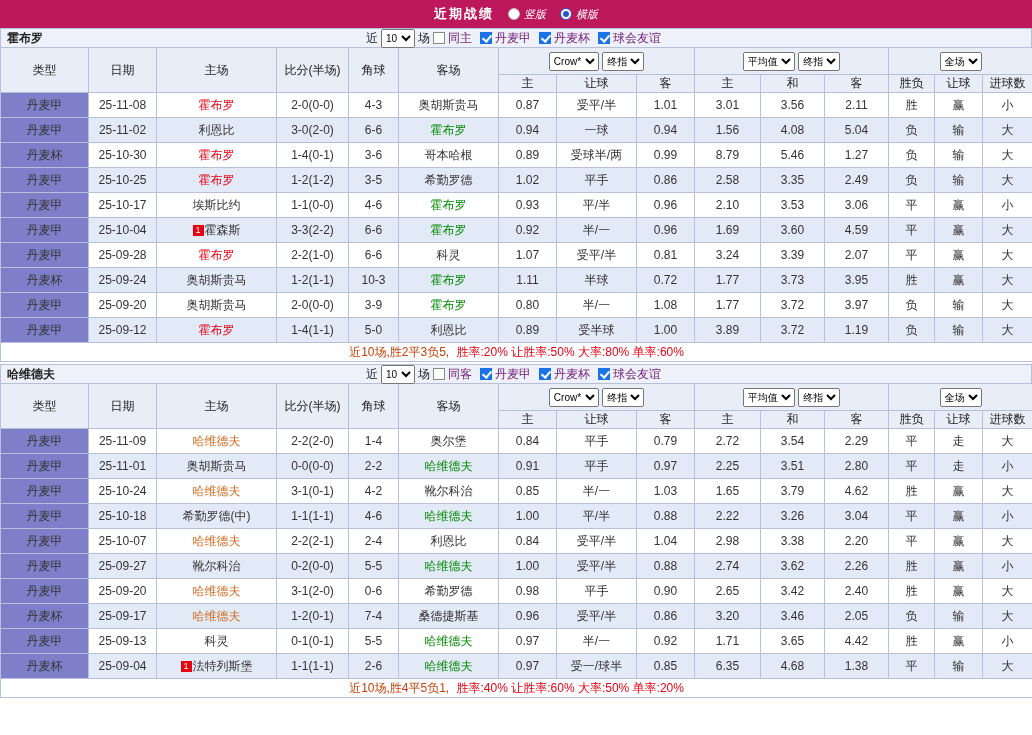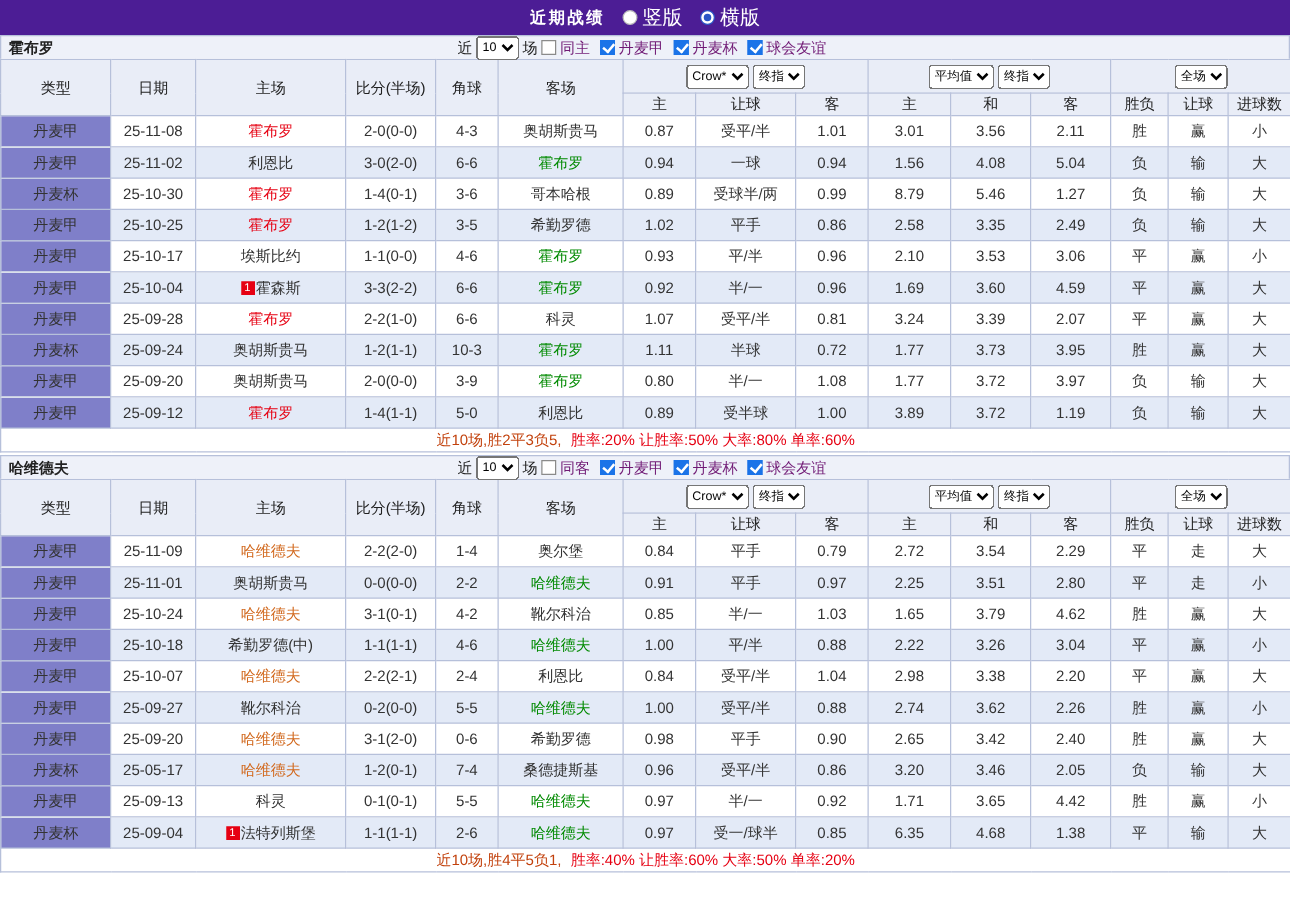--- a/index.html
+++ b/index.html
@@ -4,26 +4,26 @@
 <style>
   * { margin:0; padding:0; box-sizing:border-box; }
   html,body { background:#ffffff; }
   body {
     width:1032px; height:735px;
     font-family:"Liberation Sans","DejaVu Sans",sans-serif;
     font-size:12px; color:#333;
   }
   
   .titlebar{
-    height:28px; background:#4c1d95; color:#fff;
+    height:28px; background:#be185d; color:#fff;
     display:flex; align-items:center; justify-content:center; gap:14px;
     font-size:13px;
   }
   .titlebar .title{ font-weight:bold; letter-spacing:2px; }
-  .radio-opt{ display:flex; align-items:center; gap:4px; cursor:pointer; font-size:16px; }
+  .radio-opt{ display:flex; align-items:center; gap:4px; cursor:pointer; font-size:11px;font-style:italic; }
   .radio{
     width:12px; height:12px; border-radius:50%; background:#fff;
     border:1px solid #bbb; display:inline-block; position:relative;
   }
   .radio.checked{ border-color:#2a56c6; }
   .radio.checked::after{
     content:""; position:absolute; left:2px; top:2px; width:6px; height:6px;
     border-radius:50%; background:#2a56c6;
   }
   
@@ -522,21 +522,21 @@
           <td class="c-odds">0.90</td>
           <td class="c-odds">2.65</td>
           <td class="c-odds">3.42</td>
           <td class="c-odds">2.40</td>
           <td class="c-red">胜</td>
           <td class="c-red">赢</td>
           <td class="c-red">大</td>
         </tr>
         <tr>
           <td class="type">丹麦杯</td>
-          <td>25-05-17</td>
+          <td>25-09-17</td>
           <td><span class="c-orange">哈维德夫</span></td>
           <td class="score">1-2(0-1)</td>
           <td>7-4</td>
           <td><span class="c-black">桑德捷斯基</span></td>
           <td class="c-odds">0.96</td>
           <td class="c-odds">受平/半</td>
           <td class="c-odds">0.86</td>
           <td class="c-odds">3.20</td>
           <td class="c-odds">3.46</td>
           <td class="c-odds">2.05</td>

